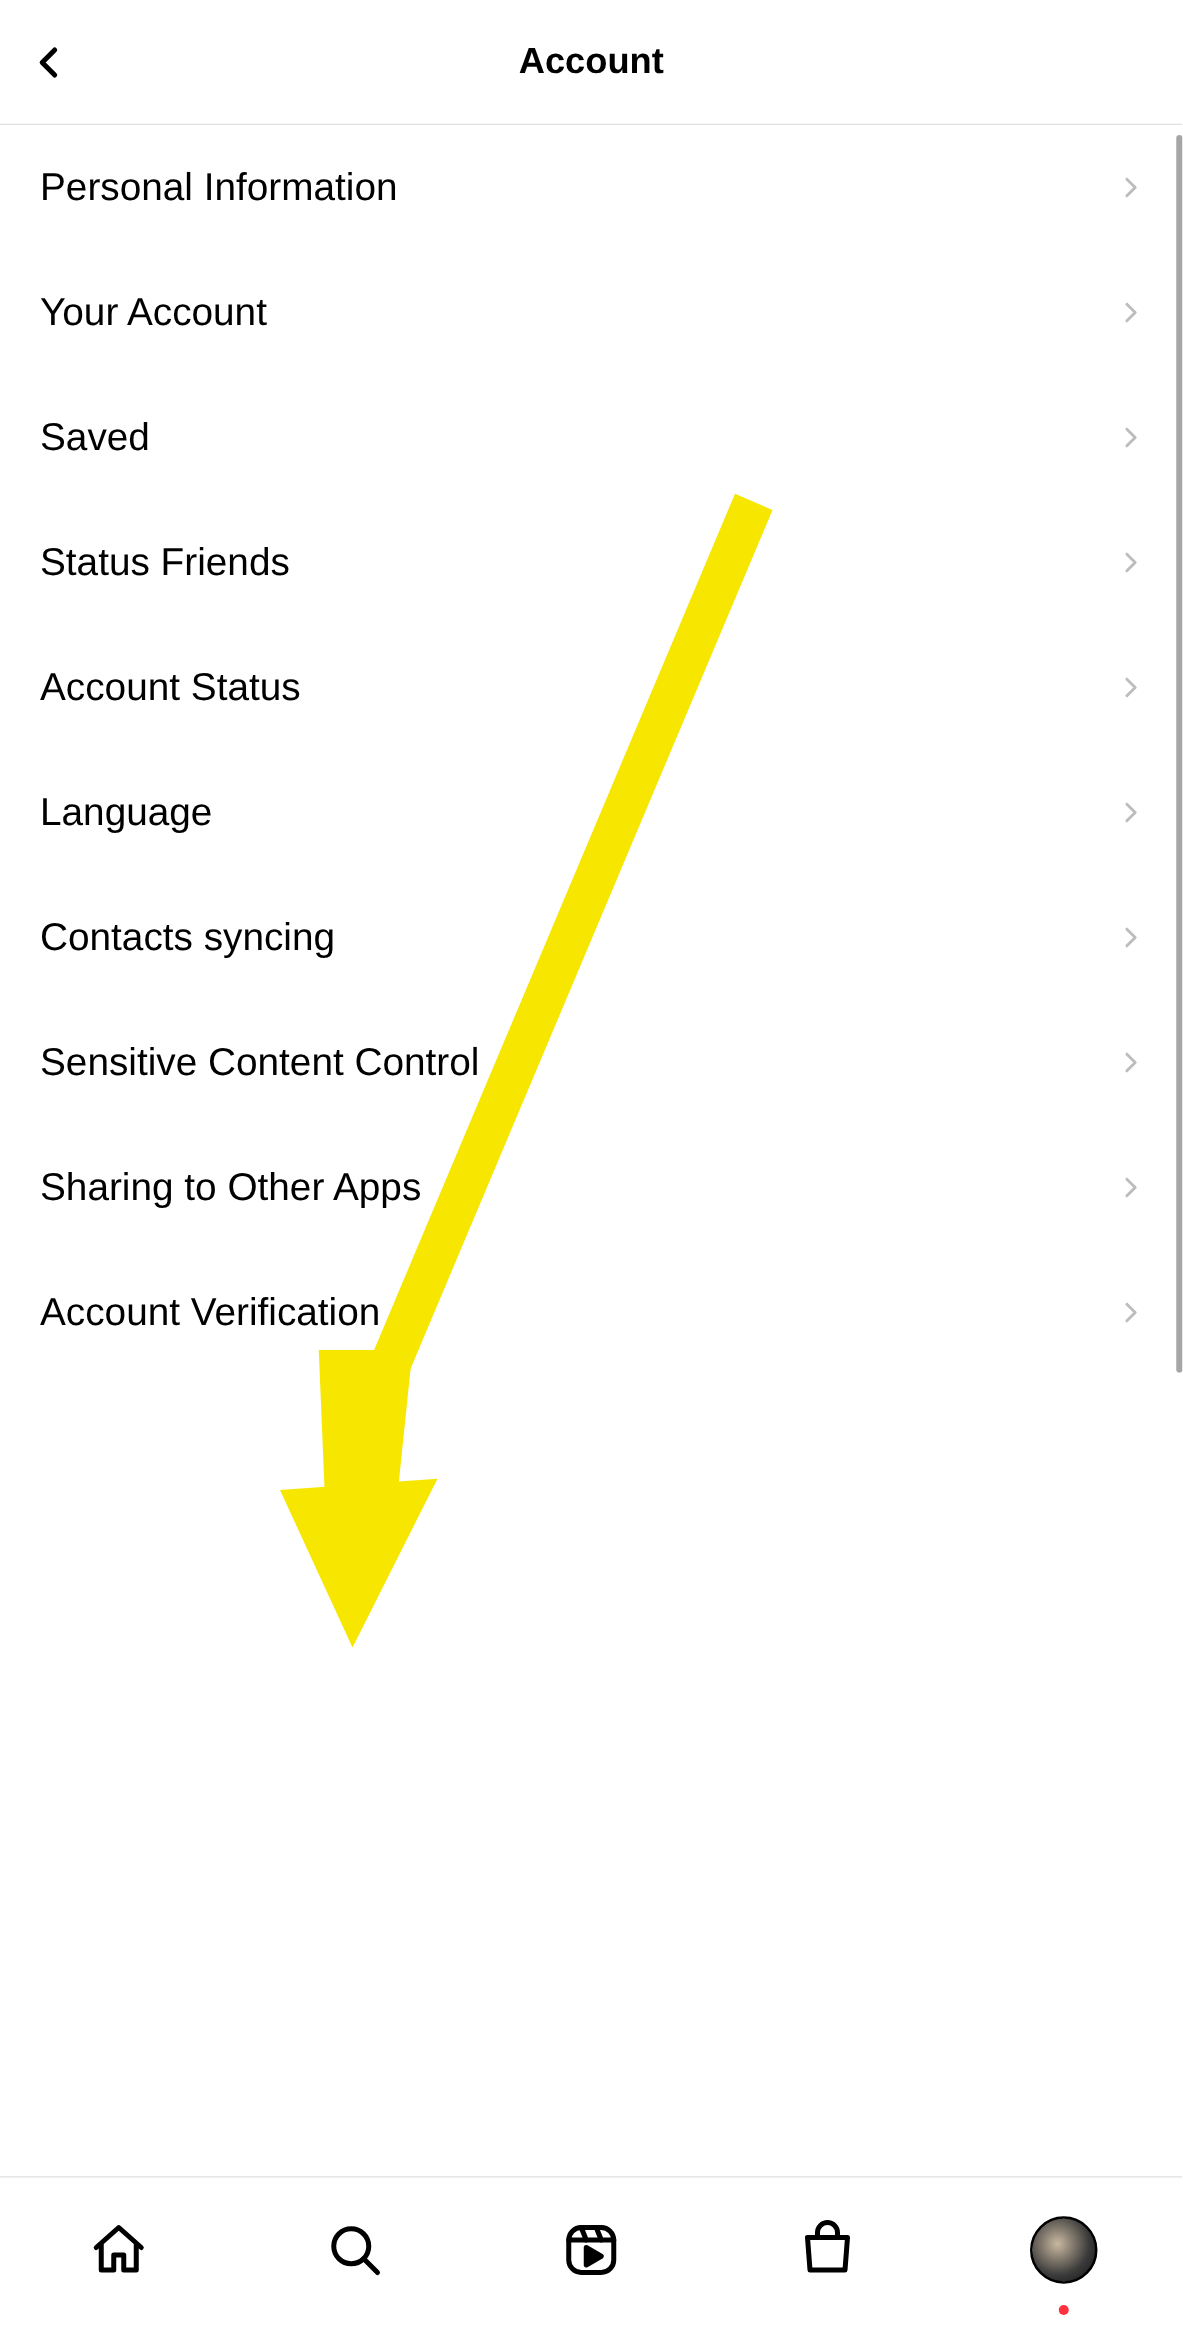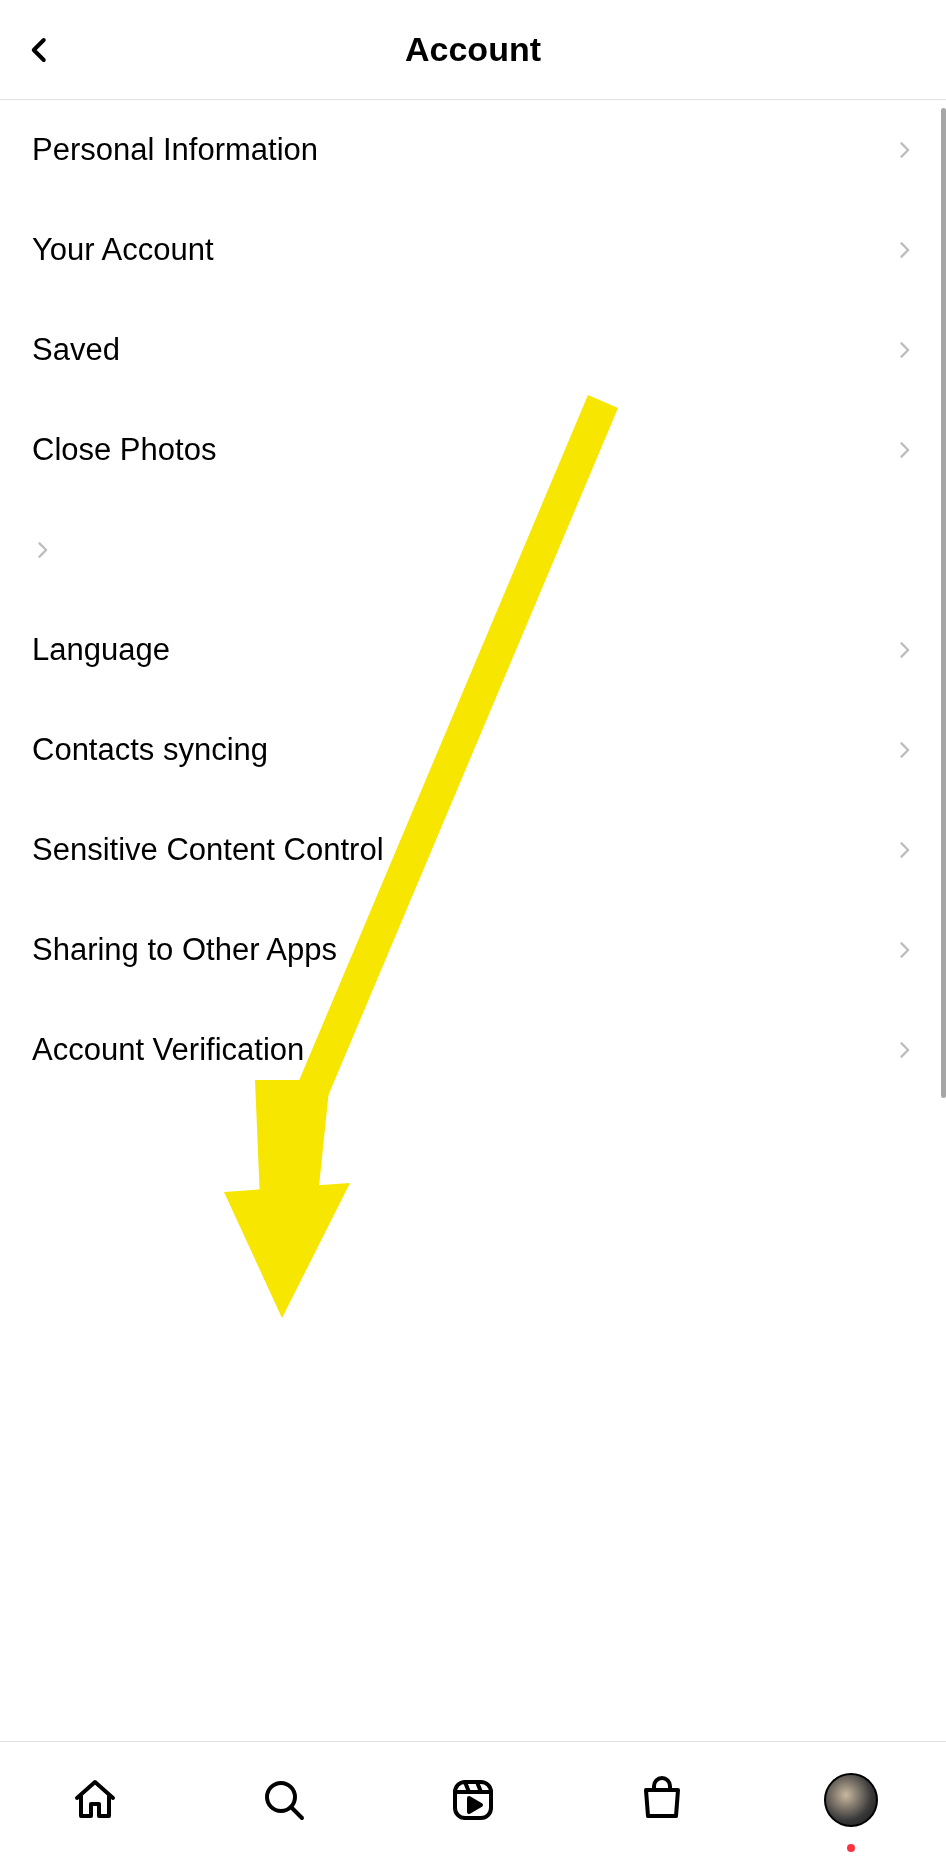--- a/index.html
+++ b/index.html
@@ -1,19 +1,19 @@
 <!DOCTYPE html>
 <html><head>
 <meta charset="utf-8">
 <style>
   * { box-sizing: border-box; margin: 0; padding: 0; }
   html, body { width: 946px; height: 1861px; background: #fff; font-family: -apple-system, Helvetica, Arial, sans-serif; color: #000; overflow: hidden; position: relative; }
   .header { height: 100px; display: flex; align-items: center; justify-content: center; position: relative; border-bottom: 1px solid #e0e0e0; }
   .back-btn { position: absolute; left: 18px; top: 50%; transform: translateY(-50%); width: 44px; height: 44px; display: flex; align-items: center; justify-content: center; }
-  .page-title { font-size: 34px; font-weight: 700; }
+  .page-title { font-size: 29px; font-weight: 700; }
   .list { position: absolute; top: 100px; left: 0; right: 0; bottom: 120px; overflow: hidden; }
   .row { height: 100px; display: flex; align-items: center; padding: 0 32px; justify-content: space-between; }
   .row-label { font-size: 31px; font-weight: 400; color: #000; }
   .chev { color: #bdbdbd; }
   .bottom-nav { position: absolute; bottom: 0; left: 0; right: 0; height: 120px; display: flex; align-items: flex-start; justify-content: space-around; border-top: 1px solid #e0e0e0; padding-top: 28px; }
   .nav-btn { width: 60px; height: 60px; display: flex; align-items: center; justify-content: center; position: relative; }
   .avatar { width: 54px; height: 54px; border-radius: 50%; background: radial-gradient(circle at 40% 40%, #c9b8a0 0%, #3a3a3a 60%, #111 100%); border: 2px solid #000; position: relative; }
   .red-dot { position: absolute; bottom: -22px; left: 50%; transform: translateX(-50%); width: 8px; height: 8px; border-radius: 50%; background: #ff3040; }
   .scroll-indicator { position: absolute; right: 0; top: 108px; width: 5px; height: 990px; background: #000; border-radius: 3px; opacity: 0.35; }
   .arrow-overlay { position: absolute; pointer-events: none; z-index: 50; left: 0; top: 0; }
@@ -45,26 +45,27 @@
         <polyline points="9 4 17 12 9 20"></polyline>
       </svg>
   </div>
   <div class="row">
     <span class="row-label">Saved</span>
     <svg class="chev" width="20" height="32" viewBox="0 0 24 24" fill="none" stroke="currentColor" stroke-width="2.8" stroke-linecap="round" stroke-linejoin="round">
         <polyline points="9 4 17 12 9 20"></polyline>
       </svg>
   </div>
   <div class="row">
-    <span class="row-label">Close Photos</span>
+    <span class="row-label">Status Friends</span>
     <svg class="chev" width="20" height="32" viewBox="0 0 24 24" fill="none" stroke="currentColor" stroke-width="2.8" stroke-linecap="round" stroke-linejoin="round">
         <polyline points="9 4 17 12 9 20"></polyline>
       </svg>
   </div>
   <div class="row">
+    <span class="row-label">Account Status</span>
     <svg class="chev" width="20" height="32" viewBox="0 0 24 24" fill="none" stroke="currentColor" stroke-width="2.8" stroke-linecap="round" stroke-linejoin="round">
         <polyline points="9 4 17 12 9 20"></polyline>
       </svg>
   </div>
   <div class="row">
     <span class="row-label">Language</span>
     <svg class="chev" width="20" height="32" viewBox="0 0 24 24" fill="none" stroke="currentColor" stroke-width="2.8" stroke-linecap="round" stroke-linejoin="round">
         <polyline points="9 4 17 12 9 20"></polyline>
       </svg>
   </div>

